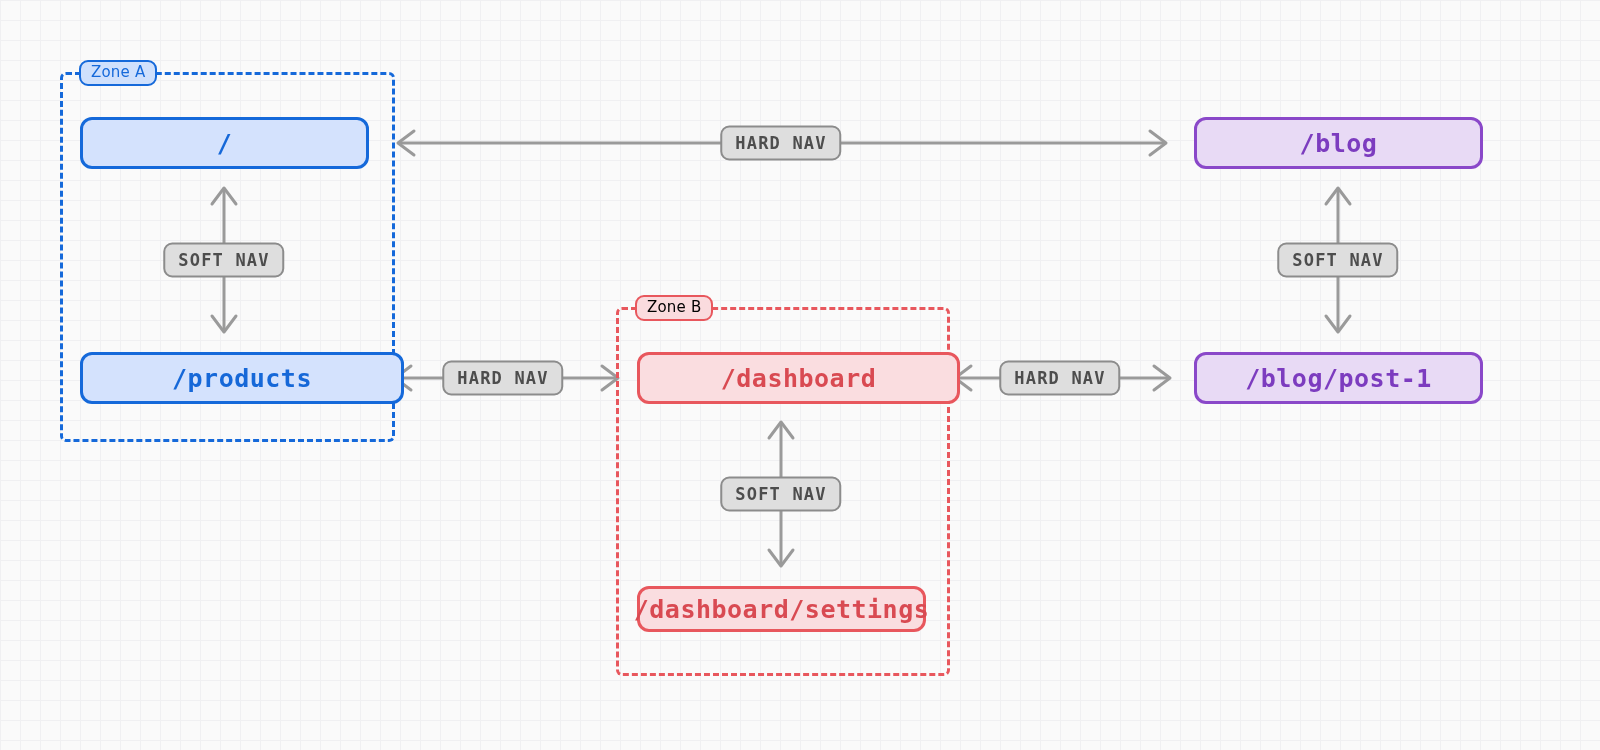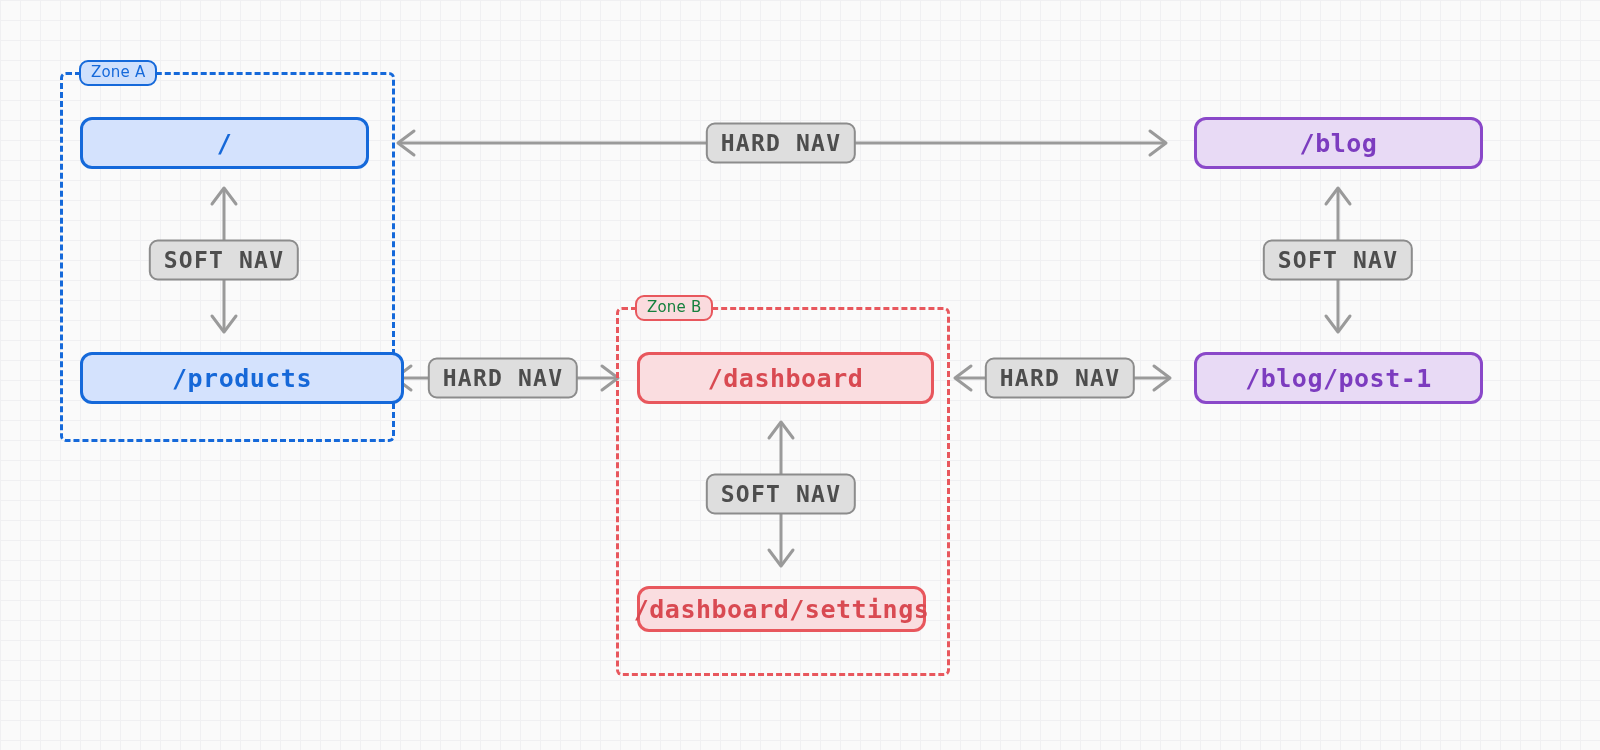--- a/index.html
+++ b/index.html
@@ -55,21 +55,21 @@
   .zone-a { border-color: #1569da; }
   .zone-a .zone-label {
     border-color: #1569da;
     background: #cfe0fc;
     color: #1569da;
   }
   .zone-b { border-color: #e8575d; }
   .zone-b .zone-label {
     border-color: #e8575d;
     background: #fadbde;
-    color: #15803d;
+    color: #000000;
   }
   .zone-c { border-color: #8a48c9; }
   .zone-c .zone-label {
     border-color: #8a48c9;
     background: #e6d6f6;
     color: #7f3fc0;
   }
 
   
   .node {
@@ -105,21 +105,21 @@
 
   
   .edge-label {
     position: absolute;
     box-sizing: border-box;
     border: 2px solid #8c8c8c;
     background: #dedede;
     border-radius: 9px;
     color: #4d4d4d;
     font-family: "DejaVu Sans Mono", "Liberation Mono", monospace;
-    font-size: 23px;
+    font-size: 17px;
     font-weight: 700;
     letter-spacing: 1.2px;
     display: flex;
     align-items: center;
     justify-content: center;
     white-space: nowrap;
     padding: 5px 13px 6px 13px;
     transform: translate(-50%, -50%);
   }
 </style>
@@ -173,21 +173,21 @@
   <div class="node node-blue" style="left:80px; top:117px; width:289px; height:52px;">
     <span>/</span>
   </div>
   <div class="node node-blue" style="left:80px; top:352px; width:324px; height:52px;">
     <span>/products</span>
   </div>
 
   <div class="zone zone-b" style="left:616px; top:307px; width:334px; height:369px;">
     <span class="zone-label">Zone B</span>
   </div>
-  <div class="node node-red" style="left:637px; top:352px; width:297px; height:52px;text-align:center;">
+  <div class="node node-red" style="left:637px; top:352px; width:323px; height:52px;text-align:center;">
     <span>/dashboard</span>
   </div>
   <div class="node node-red" style="left:637px; top:586px; width:289px; height:46px;text-align:right;">
     <span>/dashboard/settings</span>
   </div>
 
   <div class="node node-purple" style="left:1194px; top:117px; width:289px; height:52px;">
     <span>/blog</span>
   </div>
   <div class="node node-purple" style="left:1194px; top:352px; width:289px; height:52px;text-align:right;">

